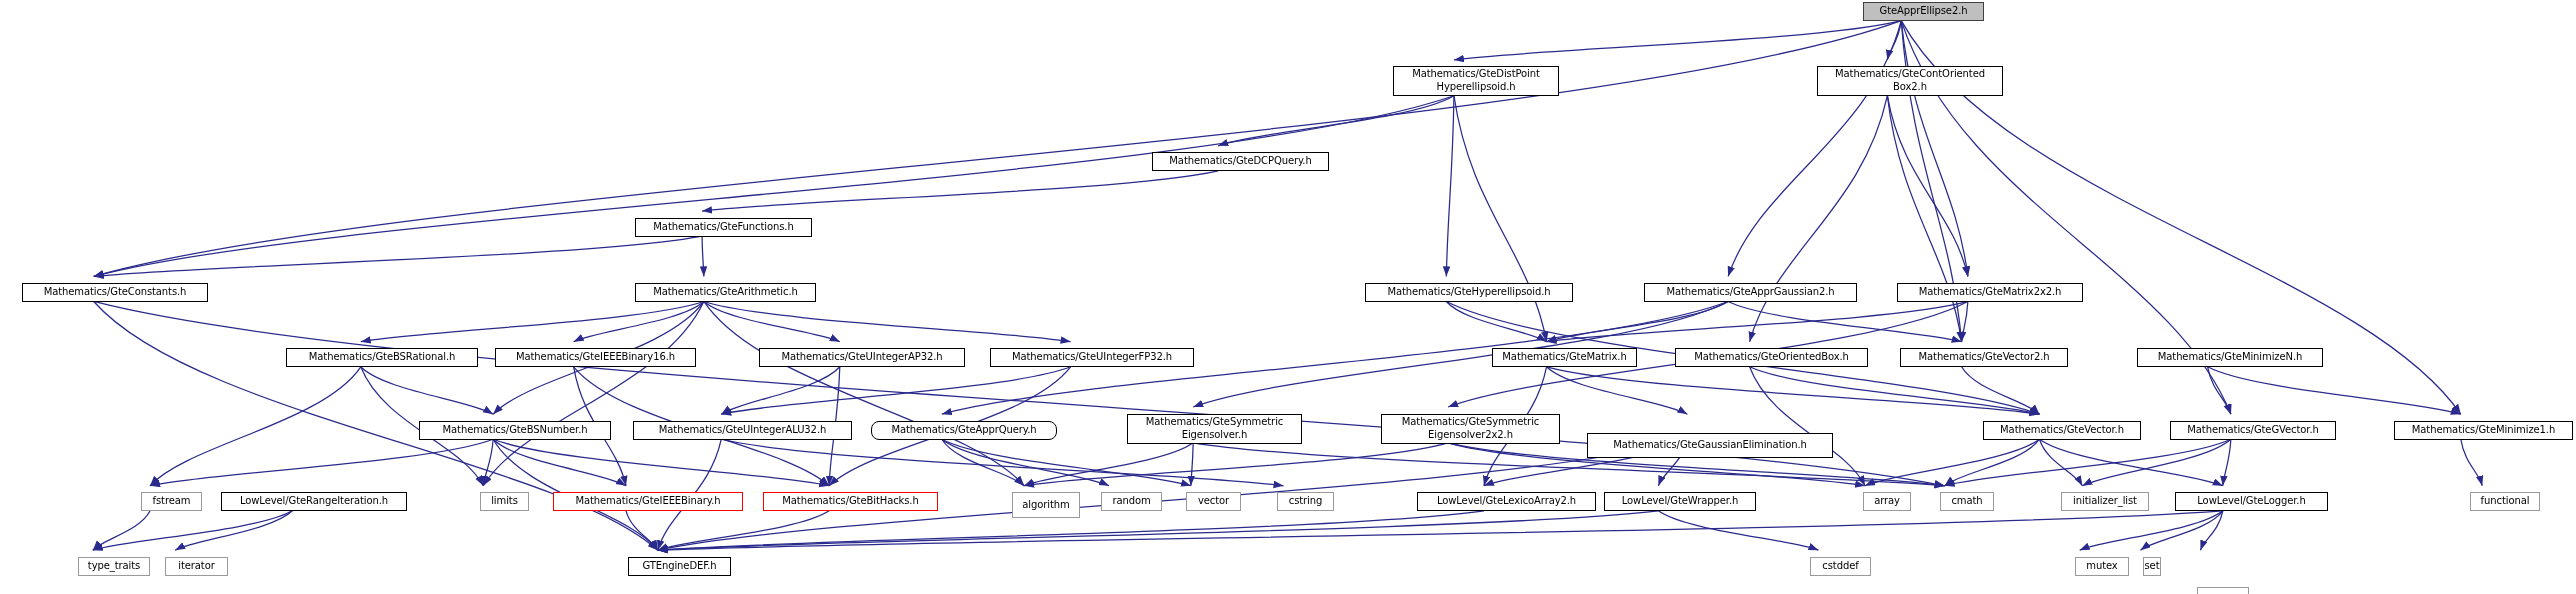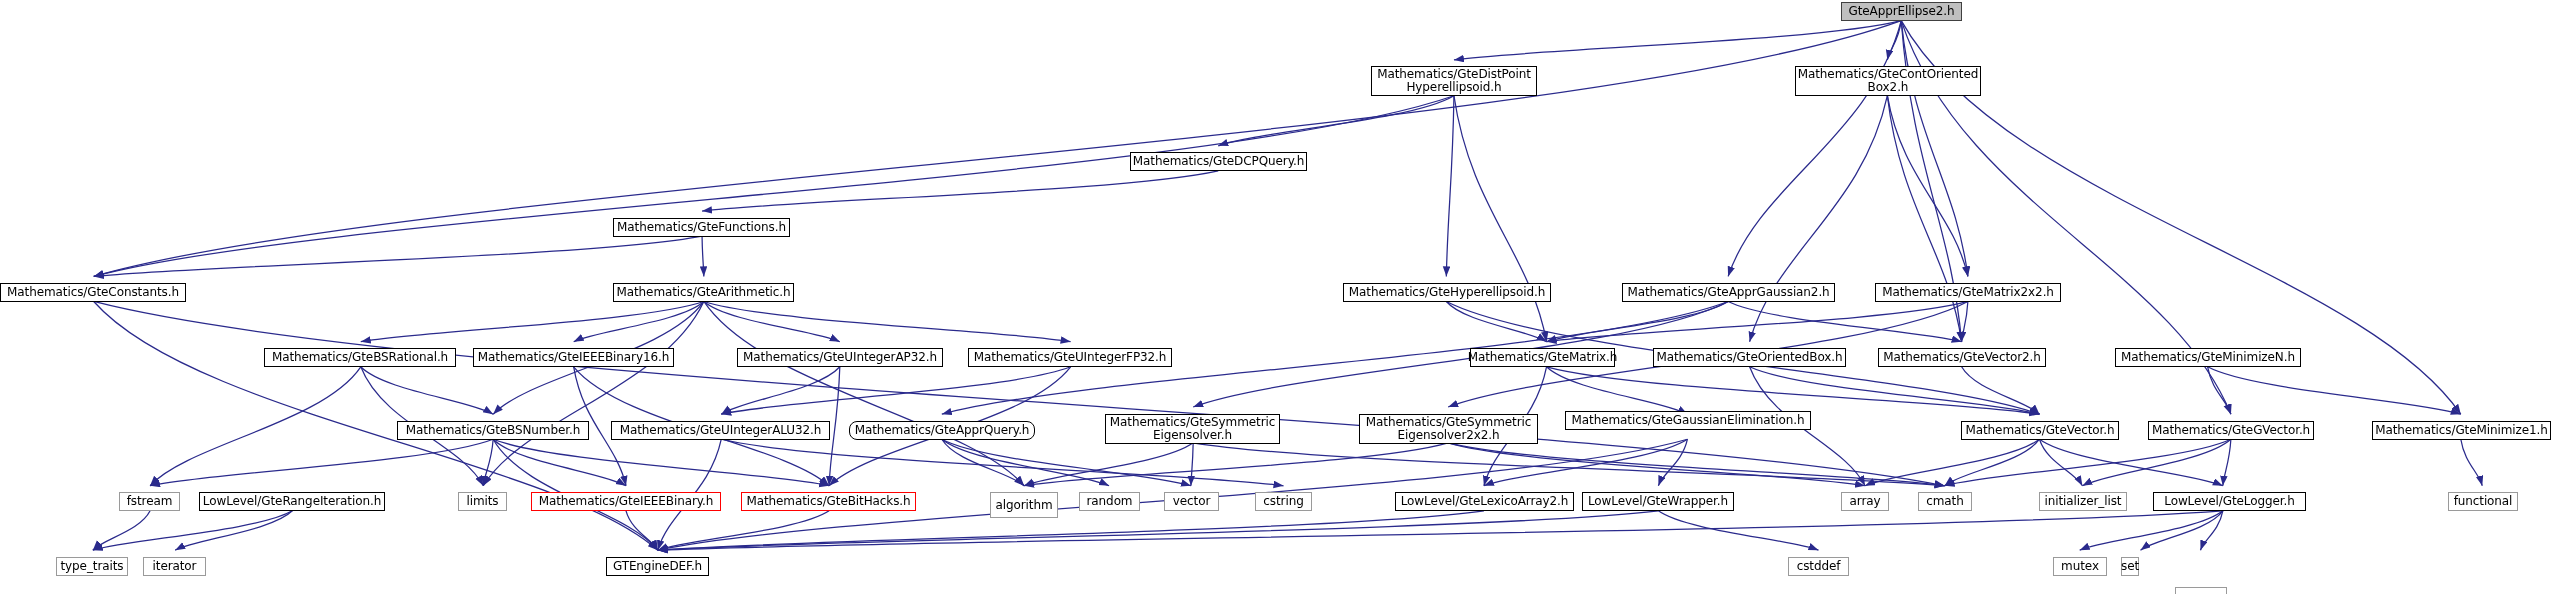--- a/index.html
+++ b/index.html
@@ -16,25 +16,26 @@
   .node{
     position:absolute;
     box-sizing:border-box;
     display:flex;
     align-items:center;
     justify-content:center;
     text-align:center;
     background:#ffffff;
     border:0.9px solid #808080;
     color:#000000;
-    font-size:12px;
+    font-size:10px;
     line-height:12.5px;
     white-space:pre-line;
     letter-spacing:-0.1px;
     z-index:5;
+    margin-left:22px;
   }
   .node.lib{ border:0.9px solid #9a9a9a; }
   .node.hdr{ border:0.9px solid #000000; }
   .node.red{ border:0.9px solid #ff0000; }
   .node.root{ background:#bfbfbf; border:0.9px solid #404040; }
 </style>
 </head>
 <body>
 
 <div id="graph">
@@ -160,21 +161,21 @@
       <div class="node hdr" style="left: 1653px; top: 348px; width: 193px; height: 19px; text-align: right;">Mathematics/GteOrientedBox.h</div>
       <div class="node hdr" style="left: 1878px; top: 348px; width: 168px; height: 19px;">Mathematics/GteVector2.h</div>
       <div class="node hdr" style="left: 2115px; top: 348px; width: 186px; height: 19px;">Mathematics/GteMinimizeN.h</div>
       <div class="node hdr" style="left: 397px; top: 421px; width: 192px; height: 19px;">Mathematics/GteBSNumber.h</div>
       <div class="node hdr" style="left: 611px; top: 421px; width: 219px; height: 19px;">Mathematics/GteUIntegerALU32.h</div>
       <div class="node hdr" style="left: 849px; top: 421px; width: 186px; height: 19px; border-radius: 8px;">Mathematics/GteApprQuery.h</div>
       <div class="node hdr" style="left: 1105px; top: 414px; width: 175px; height: 29.5px;">Mathematics/GteSymmetric
 Eigensolver.h</div>
       <div class="node hdr" style="left: 1359px; top: 414px; width: 179px; height: 29.5px;">Mathematics/GteSymmetric
 Eigensolver2x2.h</div>
-      <div class="node hdr" style="left: 1565px; top: 411px; width: 246px; height: 19px; text-align: center;">Mathematics/GteGaussianElimination.h</div>
+      <div class="node hdr" style="left: 1565px; top: 433px; width: 246px; height: 25px; text-align: center;">Mathematics/GteGaussianElimination.h</div>
       <div class="node hdr" style="left: 1961px; top: 421px; width: 158px; height: 19px;">Mathematics/GteVector.h</div>
       <div class="node hdr" style="left: 2148px; top: 421px; width: 166px; height: 19px;">Mathematics/GteGVector.h</div>
       <div class="node hdr" style="left: 2372px; top: 421px; width: 179px; height: 19px;">Mathematics/GteMinimize1.h</div>
       <div class="node lib" style="left: 119px; top: 492px; width: 61px; height: 19px;">fstream</div>
       <div class="node hdr" style="left: 199px; top: 492px; width: 186px; height: 19px;">LowLevel/GteRangeIteration.h</div>
       <div class="node lib" style="left: 458px; top: 492px; width: 49px; height: 19px;">limits</div>
       <div class="node red" style="left: 531px; top: 492px; width: 190px; height: 19px;">Mathematics/GteIEEEBinary.h</div>
       <div class="node red" style="left: 741px; top: 492px; width: 175px; height: 19px;">Mathematics/GteBitHacks.h</div>
       <div class="node lib" style="left: 990px; top: 492px; width: 68px; height: 26px;">algorithm</div>
       <div class="node lib" style="left: 1079px; top: 492px; width: 61px; height: 19px;">random</div>

